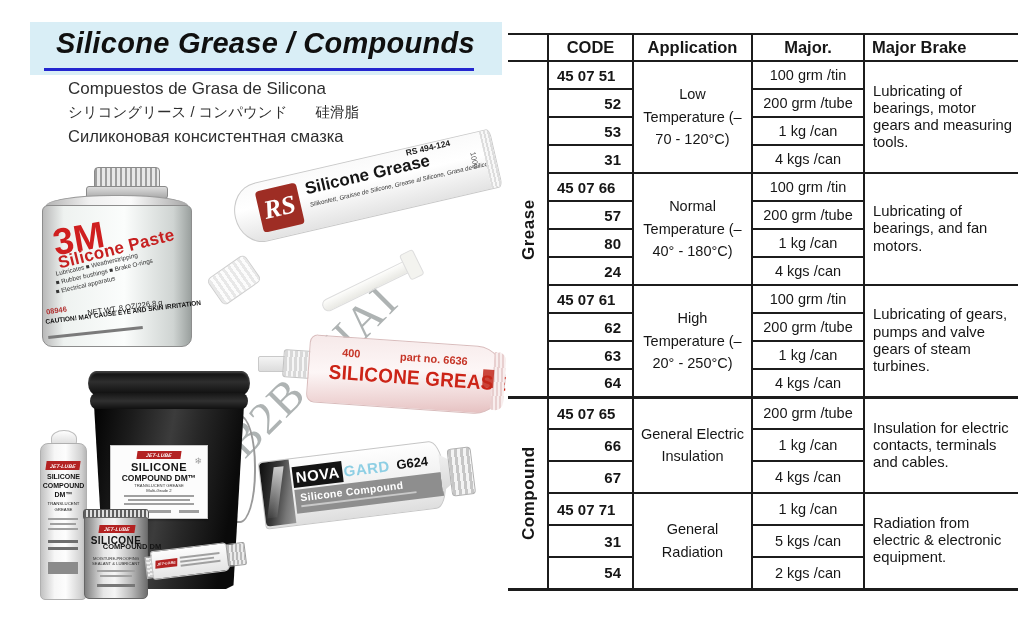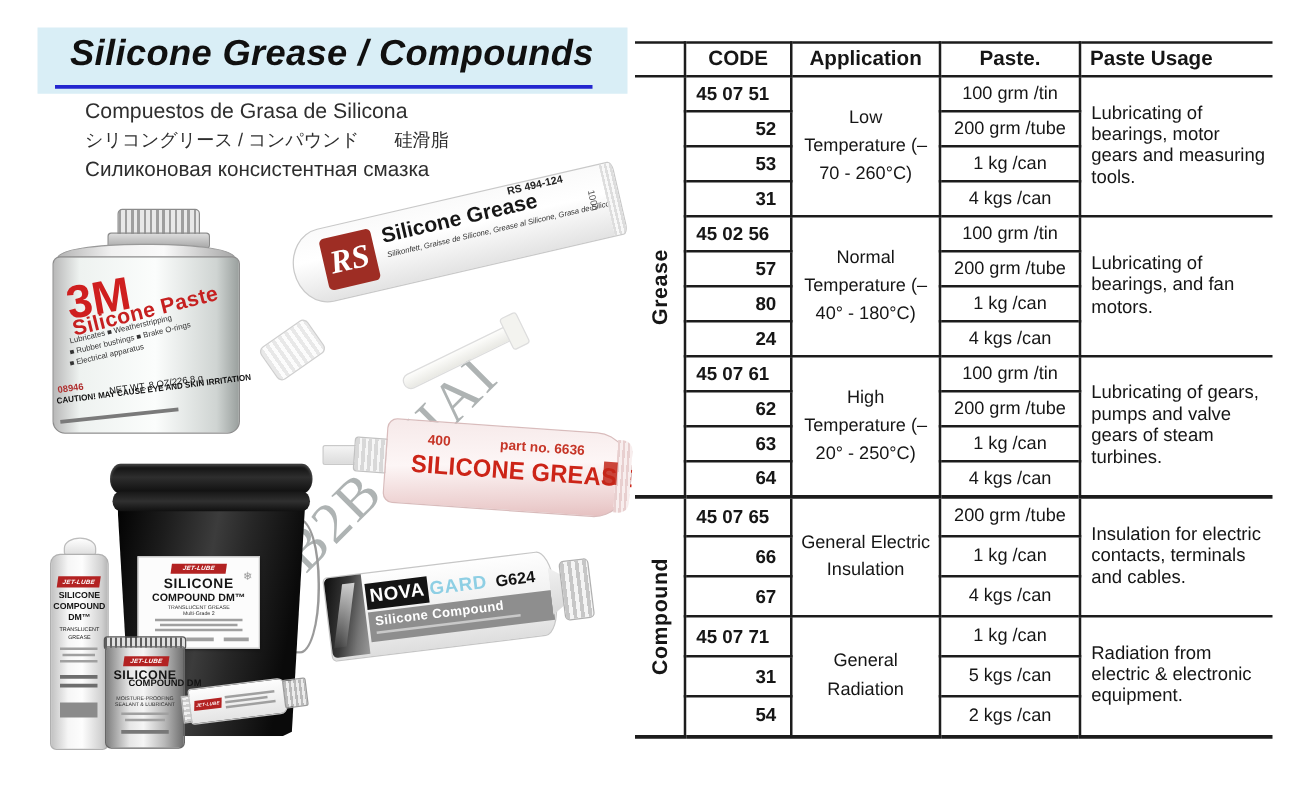--- a/index.html
+++ b/index.html
@@ -305,46 +305,46 @@
         <col style="width:85px">
         <col style="width:119px">
         <col style="width:112px">
         <col style="width:154px">
     </colgroup>
     <tbody>
         <tr class="h">
       <th class="ghead"></th>
       <th>CODE</th>
       <th>Application</th>
-      <th>Paste.</th>
-      <th class="uhead">Paste Usage</th>
+      <th>Major.</th>
+      <th class="uhead">Major Brake</th>
     </tr>
 
     <tr class="g">
       <td class="gcell div3" rowspan="12">Grease</td>
       <td class="code first">45 07 51</td>
-      <td class="app" rowspan="4">Low Temperature (–70 - 260°C)</td>
+      <td class="app" rowspan="4">Low Temperature (–70 - 120°C)</td>
       <td class="cnt">100 grm /tin</td>
       <td class="usage" rowspan="4">Lubricating of bearings, motor gears and measuring tools.</td>
     </tr>
     <tr class="g">
       <td class="code cont">52</td>
       <td class="cnt">200 grm /tube</td>
     </tr>
     <tr class="g">
       <td class="code cont">53</td>
       <td class="cnt">1 kg /can</td>
     </tr>
     <tr class="g">
       <td class="code cont">31</td>
       <td class="cnt">4 kgs /can</td>
     </tr>
 
     <tr class="g">
-      <td class="code first">45 02 56</td>
+      <td class="code first">45 07 66</td>
       <td class="app" rowspan="4">Normal Temperature (–40° - 180°C)</td>
       <td class="cnt">100 grm /tin</td>
       <td class="usage" rowspan="4">Lubricating of bearings, and fan motors.</td>
     </tr>
     <tr class="g">
       <td class="code cont">57</td>
       <td class="cnt">200 grm /tube</td>
     </tr>
     <tr class="g">
       <td class="code cont">80</td>

